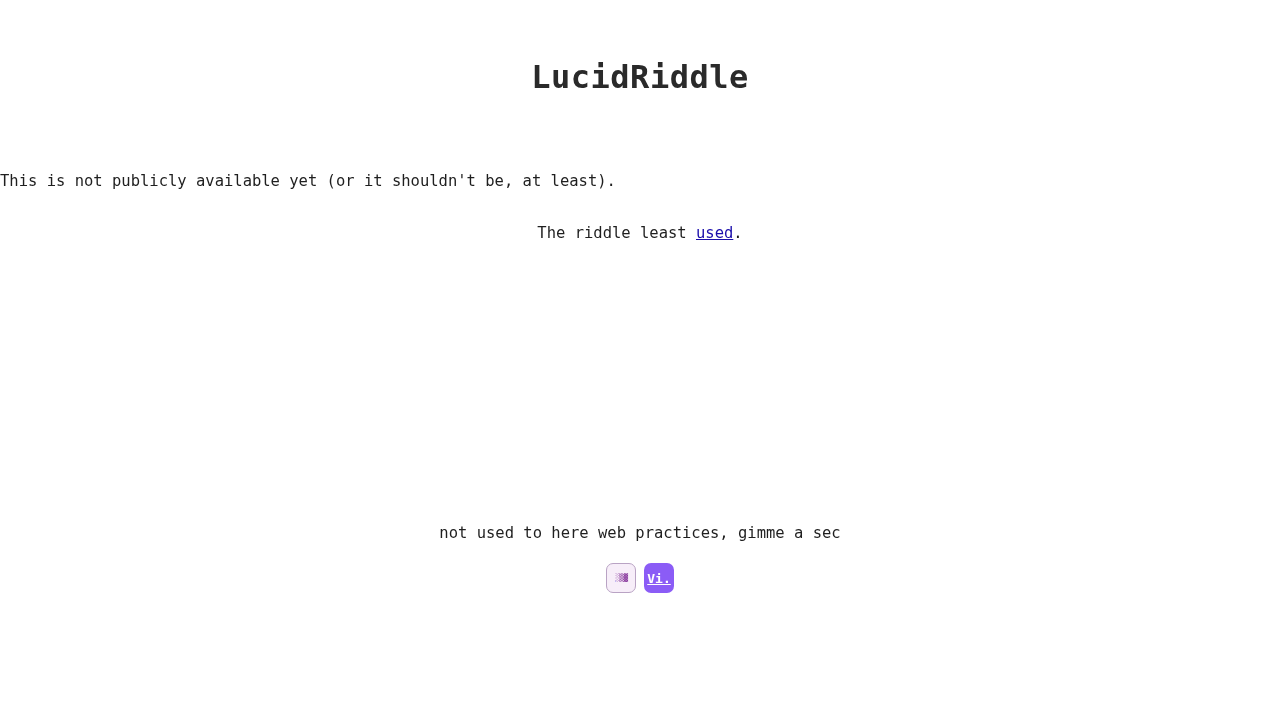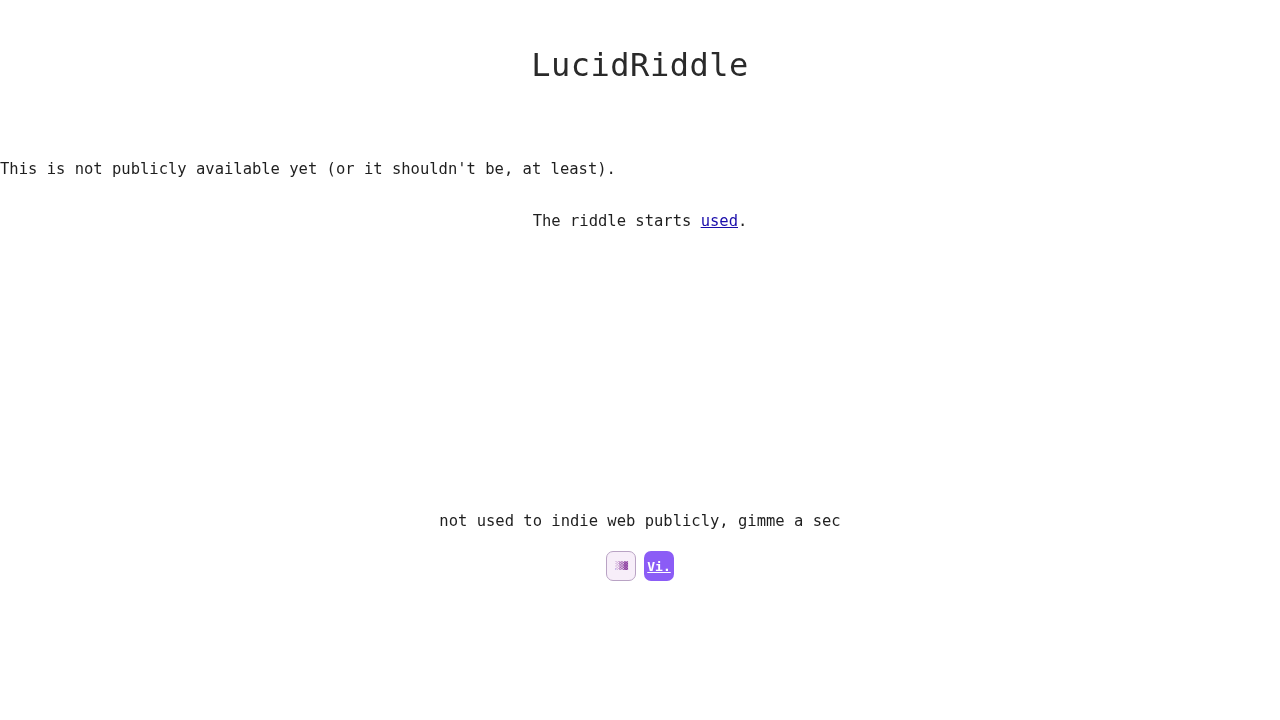--- a/index.html
+++ b/index.html
@@ -16,24 +16,24 @@
   }
   .page {
     width: 1280px;
     height: 720px;
     position: relative;
     box-sizing: border-box;
   }
   .site-title {
     text-align: center;
     font-size: 32px;
-    font-weight: normal;
+    font-weight: bold;
     letter-spacing: 0.5px;
     color: #2a2a2a;
-    margin: 0;
+    margin: 12px;
     padding-top: 46px;
     font-family: "DejaVu Sans Mono", "Liberation Mono", monospace;
   }
   .intro {
     margin-top: 72px;
     text-align: left;
   }
   .intro-line {
     font-size: 15.5px;
     line-height: 26px;
@@ -108,25 +108,25 @@
 
 <div class="page">
 
   <h1 class="site-title">LucidRiddle</h1>
 
   <div class="intro">
     <div class="intro-line">This is not publicly available yet (or it shouldn't be, at least).</div>
   </div>
 
   <div class="riddle-block">
-    <div class="riddle-line"><span>The riddle starts </span><a class="riddle-link" href="#">used</a><span>.</span></div>
+    <div class="riddle-line"><span>The riddle least </span><a class="riddle-link" href="#">used</a><span>.</span></div>
   </div>
 
   <div class="footer">
-    <div class="footer-note">not used to indie web publicly, gimme a sec</div>
+    <div class="footer-note">not used to here web practices, gimme a sec</div>
     <div class="badges">
       <a class="badge badge-88x31" href="#">
         <span class="glyph">░▒▓</span>
       </a>
       <a class="badge badge-vite" href="#">Vi.</a>
     </div>
   </div>
 
 </div>
 

